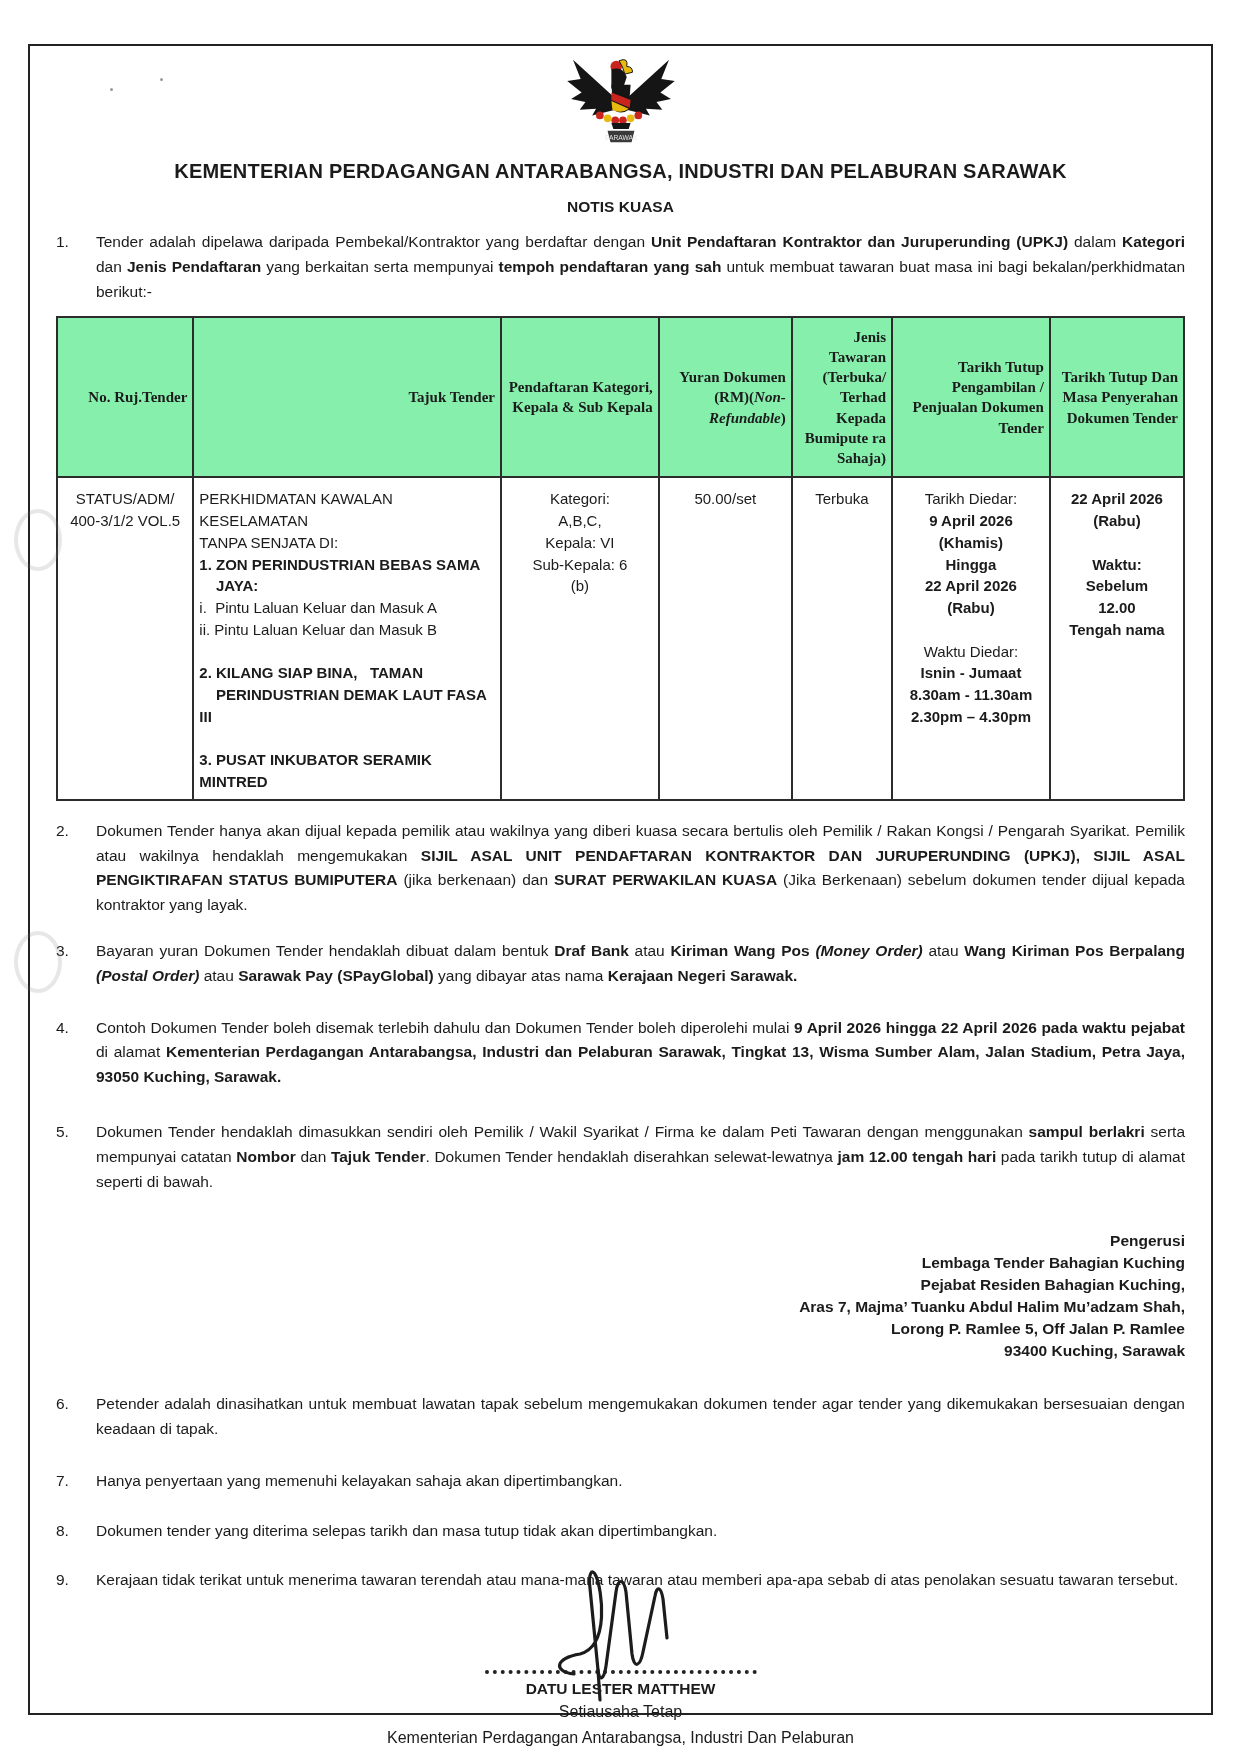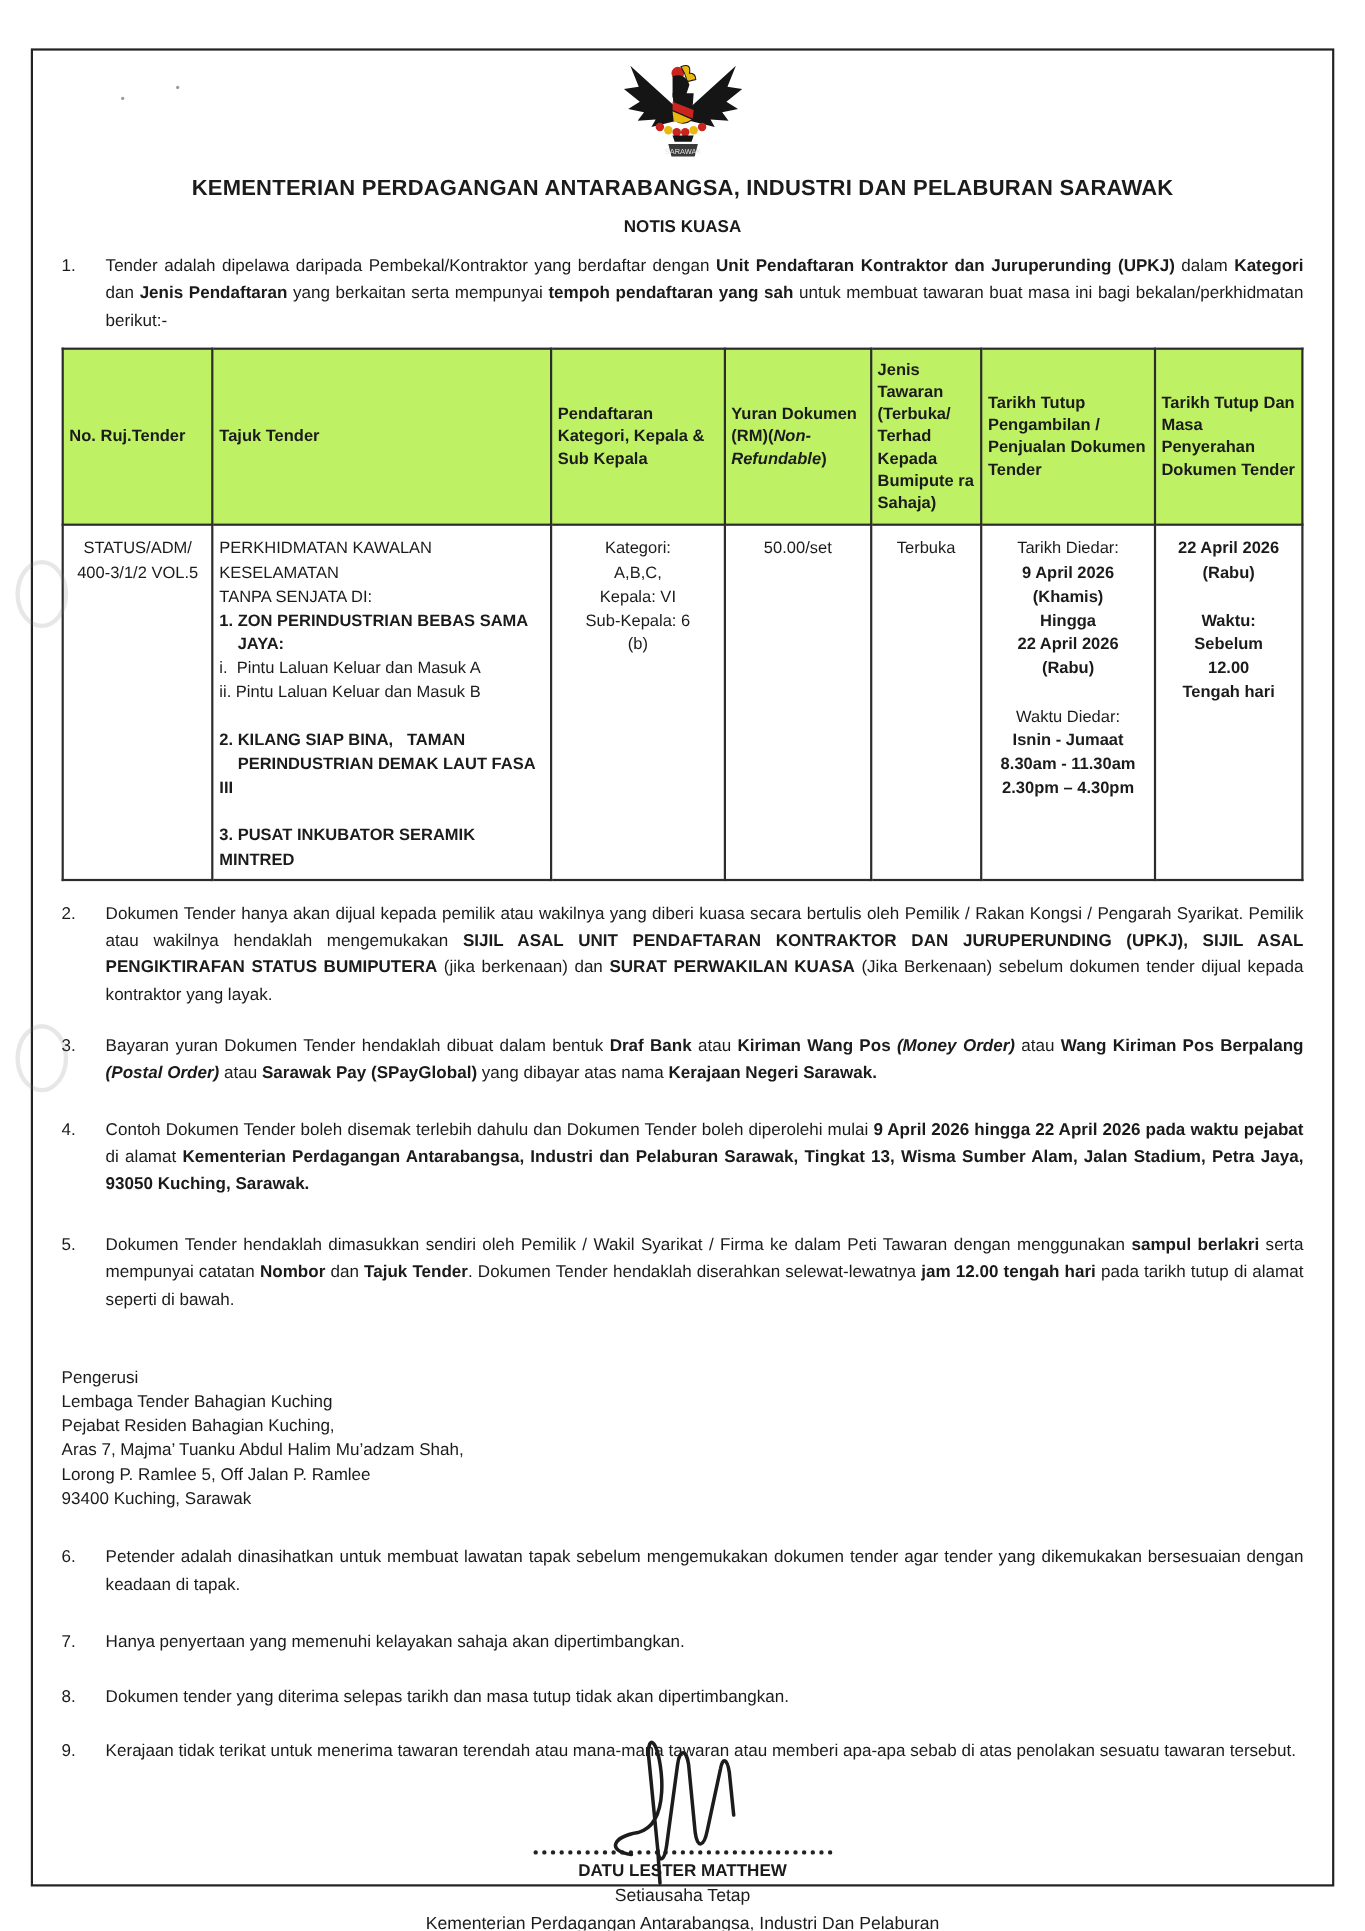--- a/index.html
+++ b/index.html
@@ -15,25 +15,25 @@
   .m1{margin-top:14px;}
   .m3{margin-top:21px;}
   .m4{margin-top:27px;}
   .m5{margin-top:30px;}
   .m6{margin-top:30px;}
   .m7{margin-top:27px;}
   .m8{margin-top:25px;}
   .m9{margin-top:24px;}
   table.tender{width:100%;border-collapse:collapse;margin-top:12px;font-size:15px;}
   table.tender th,table.tender td{border:2px solid #2c2c2c;padding:6px 5px;vertical-align:middle;}
-  table.tender th{font-weight:bold;text-align:left;height:146px;line-height:1.35;background:#bef264;overflow-wrap:break-word;}
+  table.tender th{font-weight:bold;text-align:right;height:146px;line-height:1.35;background:#86efac;overflow-wrap:break-word;font-family:Liberation Serif, serif;}
   table.tender td{vertical-align:top;padding-top:10px;line-height:1.45;}
   .c-center{text-align:center;}
   .c-left{text-align:left;white-space:pre-wrap;}
-  .addr{font-size:15.5px;font-weight:normal;text-align:left;line-height:1.42;margin-top:48px;}
+  .addr{font-size:15.5px;font-weight:bold;text-align:right;line-height:1.42;margin-top:36px;}
   .sig-block{text-align:center;margin-top:2px;position:relative;}
   .sig-squiggle{display:block;margin:-36px auto -40px auto;position:relative;z-index:2;}
   .sig-dots{width:272px;margin:0 auto;border-bottom:4px dotted #222;height:2px;}
   .sig-name{font-size:15.5px;font-weight:bold;margin-top:6px;}
   .sig-line{font-size:16px;margin-top:3px;line-height:1.4;}
   .hole{position:absolute;width:40px;height:54px;border:4px solid rgba(120,120,120,.18);border-radius:50%;left:14px;}
   .hole.h1{top:509px;}
   .hole.h2{top:931px;}
   .speck{position:absolute;width:3px;height:3px;background:#9a9a9a;border-radius:50%;}
 </style>
@@ -125,21 +125,21 @@
             <div style="font-weight: bold;">8.30am - 11.30am</div>
             <div style="font-weight: bold;">2.30pm – 4.30pm</div>
           </td>
       <td class="c-center" style="font-weight:bold">
             <div style="font-weight: bold;">22 April 2026</div>
             <div style="font-weight: bold;">(Rabu)</div>
             <div>&nbsp;</div>
             <div>Waktu:</div>
             <div style="font-weight: bold;">Sebelum</div>
             <div style="font-weight: bold;">12.00</div>
-            <div style="font-weight: bold;">Tengah hari</div>
+            <div style="font-weight: bold;">Tengah nama</div>
           </td>
     </tr>
   </tbody>
     </table>
 
   <div class="item">
     <span class="no">2.</span>
     <span class="txt"><span>Dokumen Tender hanya akan dijual kepada pemilik atau wakilnya yang diberi kuasa secara bertulis oleh Pemilik / Rakan Kongsi / Pengarah Syarikat. Pemilik atau wakilnya hendaklah mengemukakan </span><span style="font-weight: bold;">SIJIL ASAL UNIT PENDAFTARAN KONTRAKTOR DAN JURUPERUNDING (UPKJ), SIJIL ASAL PENGIKTIRAFAN STATUS BUMIPUTERA</span><span> (jika berkenaan) dan </span><span style="font-weight: bold;">SURAT PERWAKILAN KUASA</span><span> (Jika Berkenaan) sebelum dokumen tender dijual kepada kontraktor yang layak.</span></span>
   </div>
   <div class="item m3">

